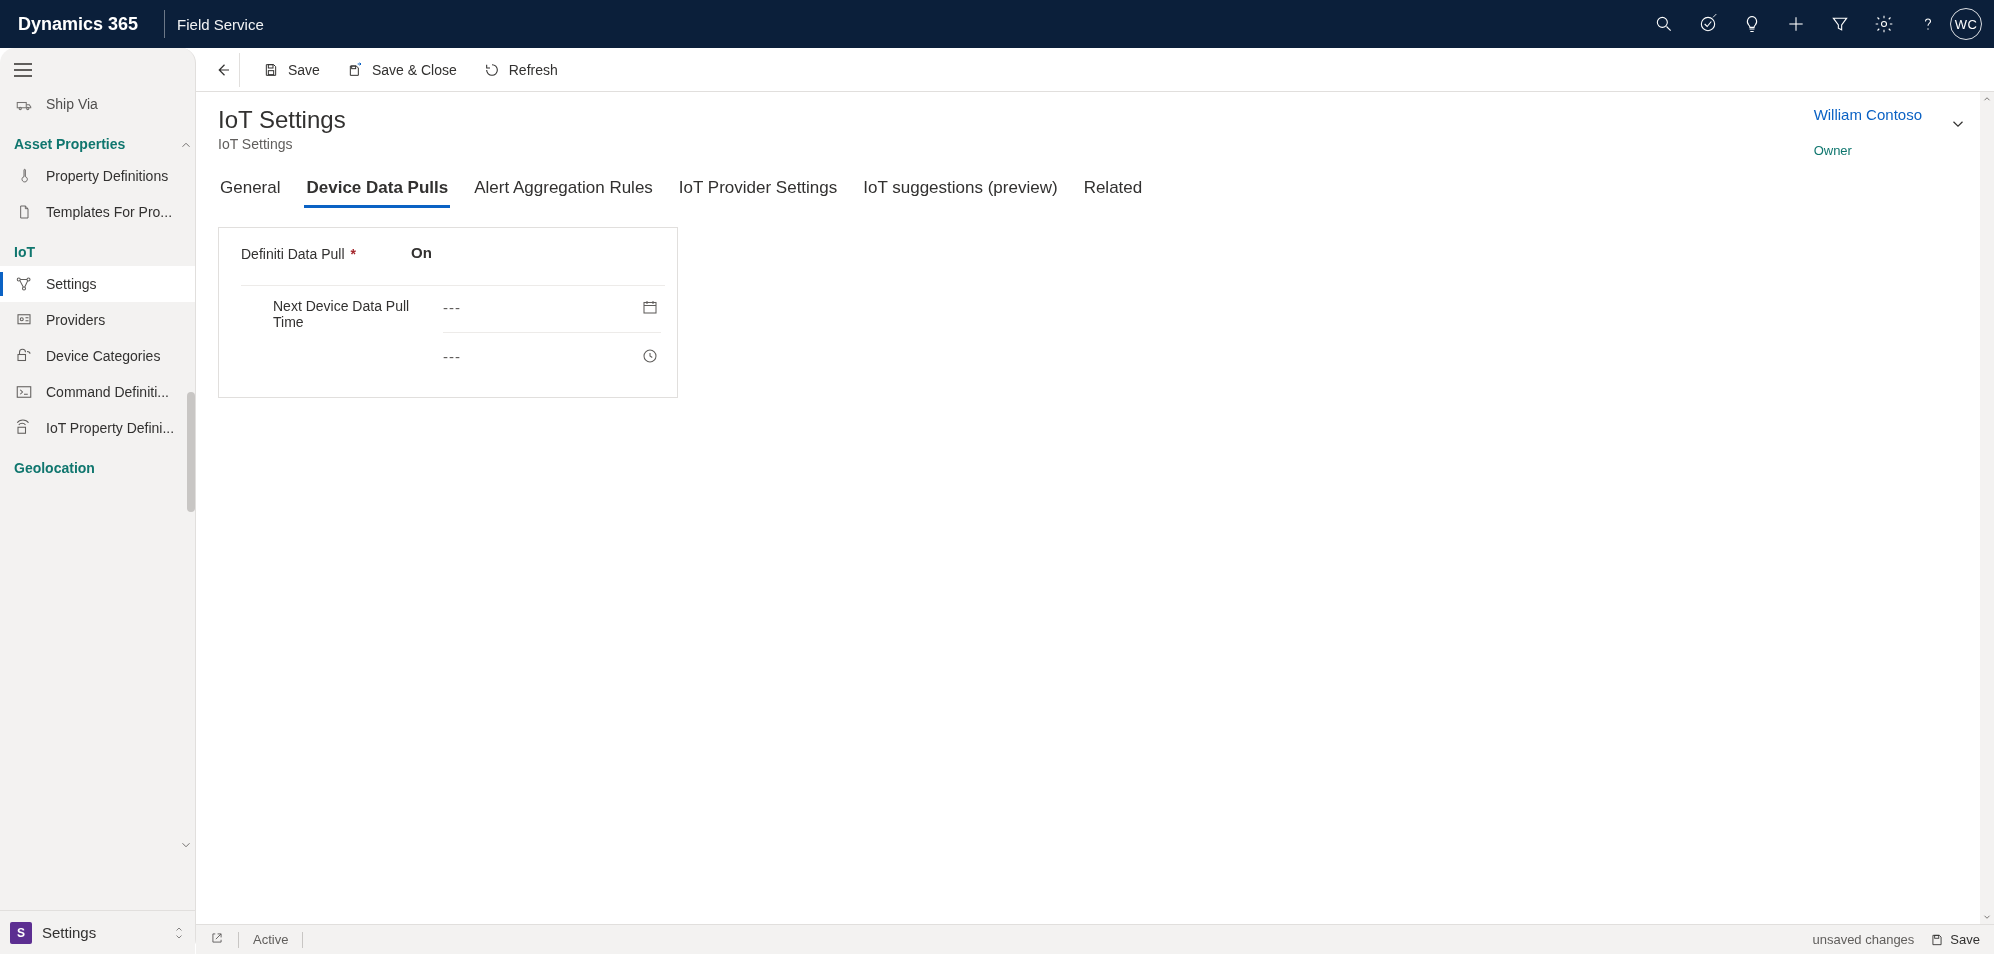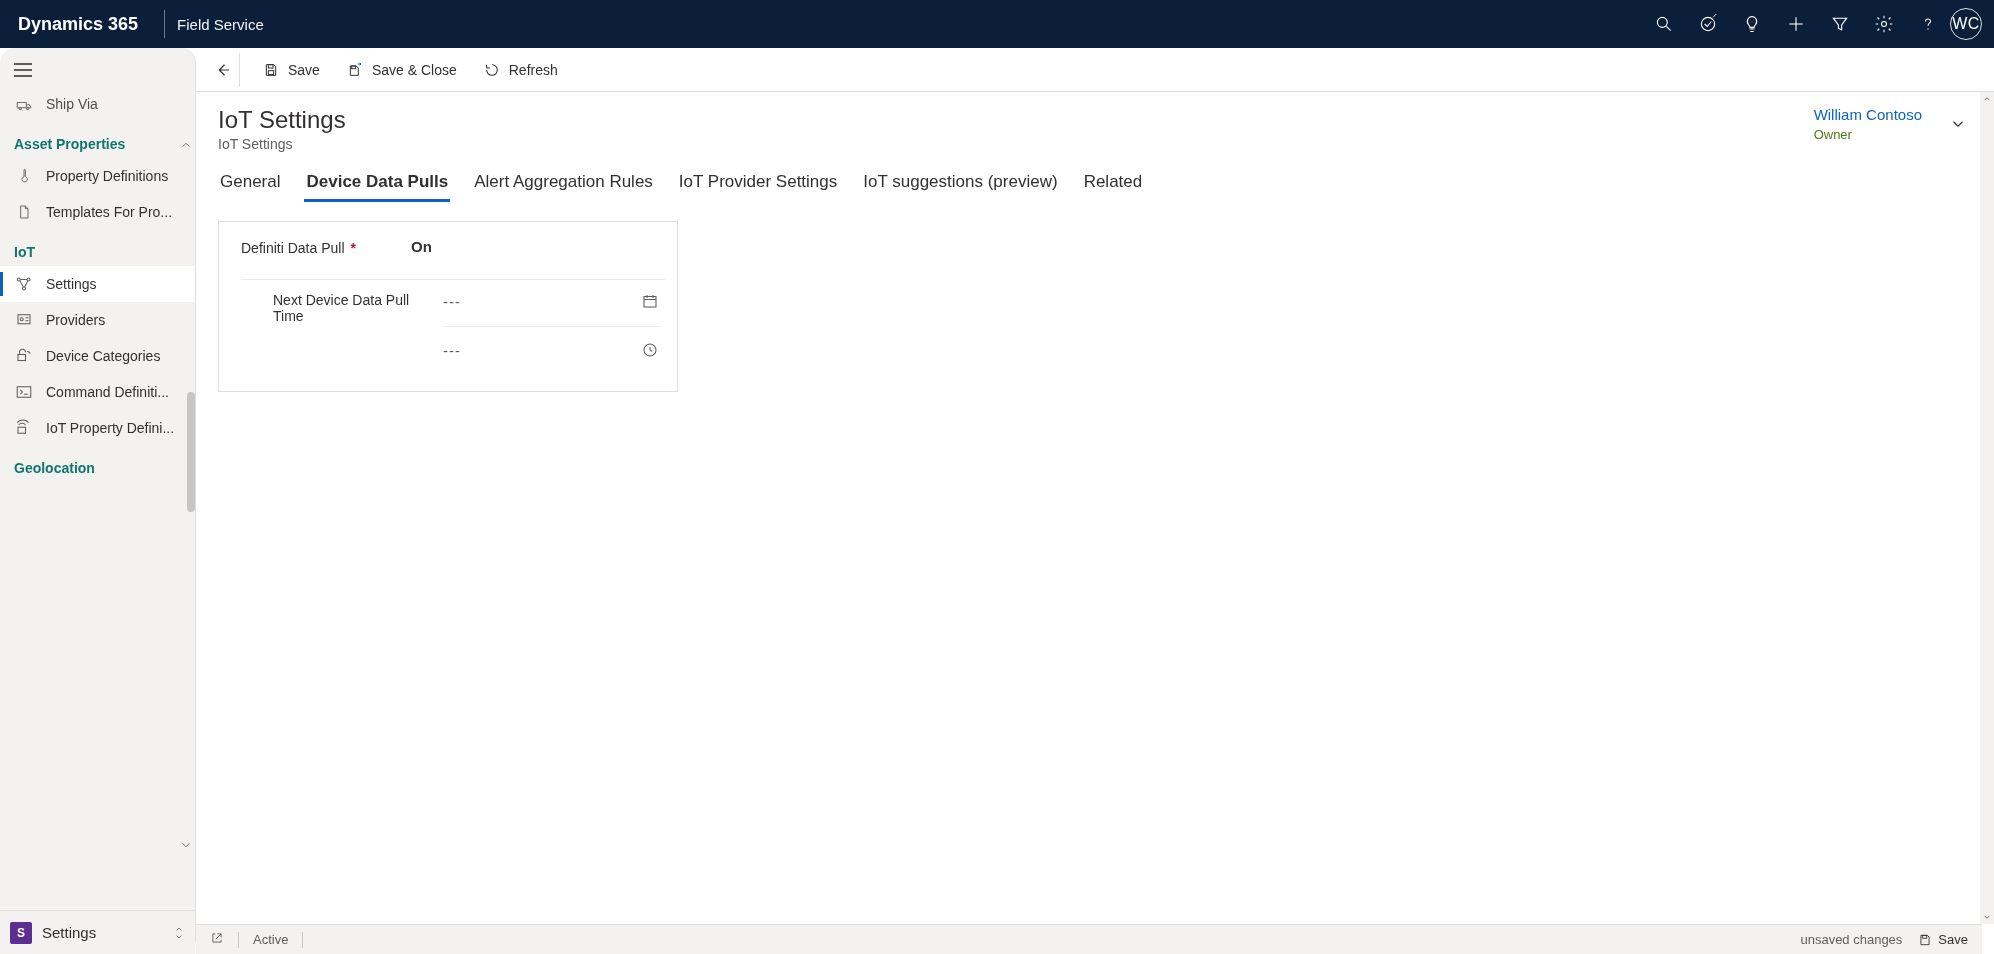--- a/index.html
+++ b/index.html
@@ -13,21 +13,21 @@
     .topbar .brand { font-size: 18px; font-weight: 600; padding: 0 14px 0 6px; }
     .topbar .divider { width: 1px; height: 28px; background: rgba(255,255,255,.4); margin: 0 12px; }
     .topbar .appname { font-size: 15px; font-weight: 400; opacity: .95; }
     .topbar .spacer { flex: 1; }
     .topbar .icon-btn {
       width: 44px; height: 48px; display: flex; align-items: center; justify-content: center; cursor: pointer;
     }
     .topbar svg { stroke: #fff; fill: none; stroke-width: 1.3; }
     .avatar {
       width: 32px; height: 32px; border: 1.5px solid rgba(255,255,255,.85); border-radius: 50%;
-      display: flex; align-items: center; justify-content: center; font-size: 16px; letter-spacing: .5px;
+      display: flex; align-items: center; justify-content: center; font-size: 13px; letter-spacing: .5px;
     }
 
     
     .shell { display: flex; height: calc(100% - 48px); }
 
     
     .leftnav {
       width: 196px; min-width: 196px; background: #f3f2f1; border-right: 1px solid #e1dfdd;
       display: flex; flex-direction: column; position: relative; border-radius: 15px;
     }
@@ -82,21 +82,21 @@
     .cmd-btn .cicon { width:18px; height:18px; display:flex; align-items:center; justify-content:center; color:#323130;}
 
     
     .record-header {
       padding: 14px 22px 4px 22px; display:flex; align-items:flex-start; gap: 14px;
     }
     .record-titles .title { font-size: 24px; font-weight: 400; }
     .record-titles .subtitle { font-size: 14px; color:#605e5c; margin-top: 2px;}
     .owner-block { margin-left:auto; margin-right: 8px; text-align:left; }
     .owner-block .owner-name { color:#0b62c4; cursor:pointer; font-size: 15px;}
-    .owner-block .owner-label { color:#4d7c0f; font-size: 13px; margin-top: 4px;}
+    .owner-block .owner-label { color:#0f766e; font-size: 13px; margin-top: 20px;}
     .header-caret { width: 28px; height:28px; display:flex; align-items:center; justify-content:center; cursor:pointer; margin-top:4px;}
 
     
     .tabs { display:flex; gap: 22px; padding: 10px 22px 0 22px; border-bottom: 1px solid transparent;}
     .tab { padding: 6px 2px 10px 2px; font-size: 17px; color:#323130; cursor:pointer; position:relative; white-space:nowrap;}
     .tab.active { font-weight: 600; }
     .tab.active::after {
       content:""; position:absolute; left:0; right:0; bottom:0; height:3px; background:#0b62c4;
     }
 
@@ -113,21 +113,21 @@
     .flabel .req { color:#a4262c; margin-left: 6px; font-weight:700;}
     .fvalue-area { flex:1; display:flex; flex-direction:column; gap: 14px;}
     .fvalue-line { display:flex; align-items:center; gap: 10px; }
     .fvalue { font-size: 15px; color:#323130; }
     .fvalue.bold { font-weight: 600; }
     .fvalue.placeholder { color:#605e5c; letter-spacing: 1px;}
     .ficon { margin-left:auto; width:22px; height:22px; display:flex; align-items:center; justify-content:center; color:#605e5c; cursor:pointer;}
 
     
     .statusbar {
-      position:absolute; left:0; right:12px; bottom:0; height: 30px; background:#f3f2f1; border-top:1px solid #e1dfdd;
+      position:absolute; left:0; right:0; bottom:0; height: 30px; background:#f3f2f1; border-top:1px solid #e1dfdd;
       display:flex; align-items:center; padding: 0 14px; gap: 16px; color:#605e5c; font-size:13px;
     }
     .statusbar .sb-left { display:flex; align-items:center; gap: 14px;}
     .statusbar .sb-sep { width:1px; height:16px; background:#c8c6c4; }
     .statusbar .sb-right { margin-left:auto; display:flex; align-items:center; gap: 16px;}
     .sb-save { display:flex; align-items:center; gap:6px; cursor:pointer; color:#323130;}
     .body-pad { padding-bottom: 40px; }
     
     
     .main-scroll-track { position:absolute; right:0; top:44px; bottom:30px; width:14px; background:#f3f2f1;}

